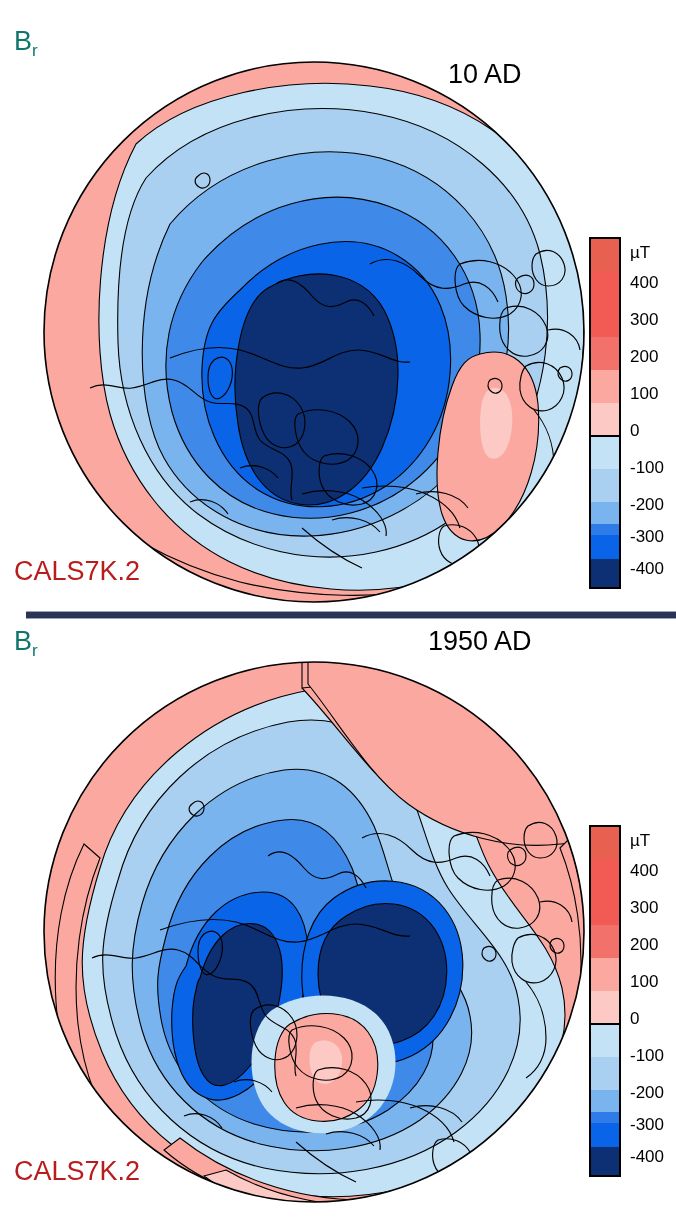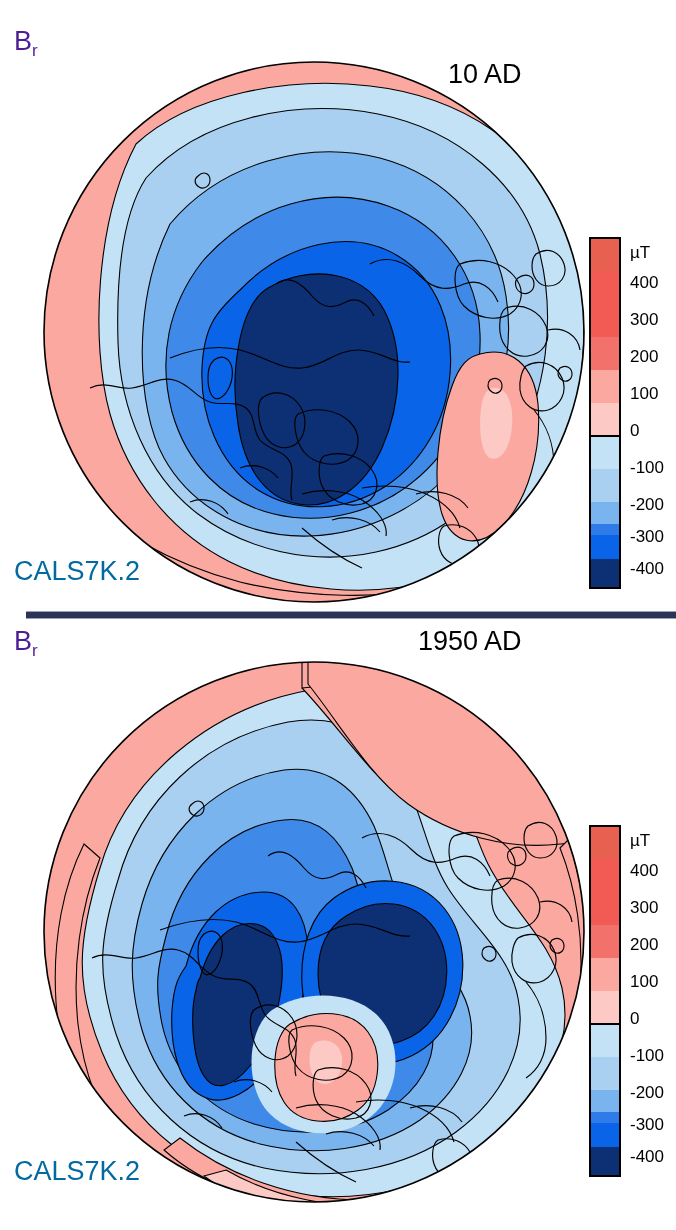--- a/index.html
+++ b/index.html
@@ -1,23 +1,23 @@
 <!DOCTYPE html>
 <html><head>
 <meta charset="utf-8">
 <style>
   html,body{margin:0;padding:0;background:#ffffff;}
   body{width:676px;height:1230px;font-family:"Liberation Sans",sans-serif;position:relative;overflow:hidden;}
   .panel{position:absolute;left:0;width:676px;height:600px;}
   #panel-top{top:0;}
   #panel-bottom{top:618px;}
-  .lbl-br{position:absolute;font-size:27px;color:#4c1d95;letter-spacing:0px;text-align:center;}
+  .lbl-br{position:absolute;font-size:27px;color:#0f766e;letter-spacing:0px;text-align:center;}
   .lbl-br sub{font-size:17px;}
   .lbl-year{position:absolute;font-size:27px;color:#000;}
-  .lbl-model{position:absolute;font-size:27px;color:#0369a1;}
+  .lbl-model{position:absolute;font-size:27px;color:#b91c1c;}
   .map-svg{position:absolute;}
   .cbar-svg{position:absolute;}
   #separator{position:absolute;left:26px;top:611px;width:650px;height:6px;
              background:#2b3455;border-top:1px solid #9aa0b8;border-bottom:1px solid #9aa0b8;}
   .cbar-tick{font-size:17px;fill:#000;font-family:"Liberation Sans",sans-serif;}
   .cbar-unit{font-size:17px;fill:#000;font-family:"Liberation Sans",sans-serif;}
 </style>
 </head>
 <body>
 
@@ -157,21 +157,21 @@
     </g>
   </svg>
 </div>
 
 <div id="separator"></div>
 
 <div class="panel" id="panel-bottom">
 
   <div class="lbl-br" style="left:14px;top:8px;"><span>B</span><sub>r</sub></div>
 
-  <div class="lbl-year" style="left:418px;top:8px;">1950 AD</div>
+  <div class="lbl-year" style="left:428px;top:8px;">1950 AD</div>
 
   <div class="lbl-model" style="left:14px;top:538px;">CALS7K.2</div>
 
   <svg class="map-svg" style="left:40px;top:40px;" width="548" height="548" viewBox="0 0 548 548">
     <defs>
       <clipPath id="clipBot">
           <circle cx="274" cy="274" r="270"></circle>
         </clipPath>
     </defs>
     <g clip-path="url(#clipBot)">

